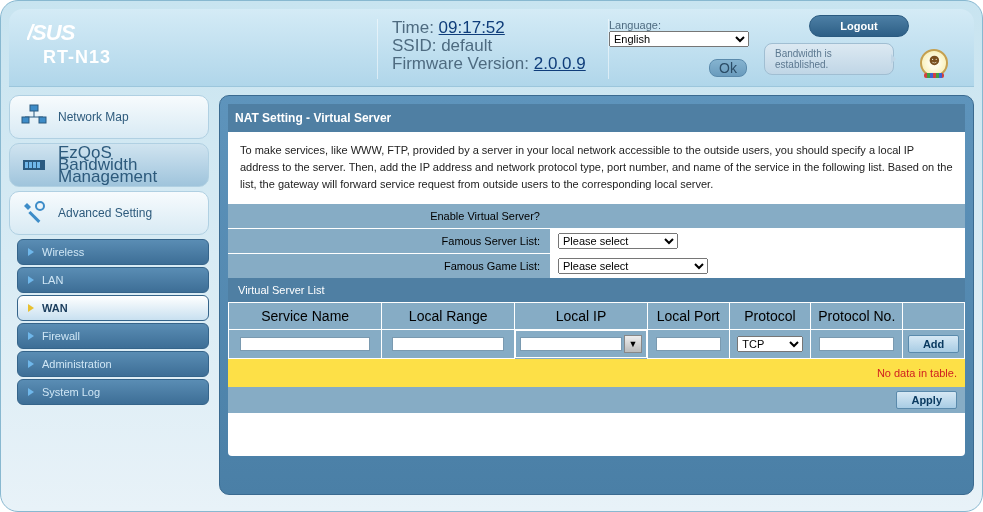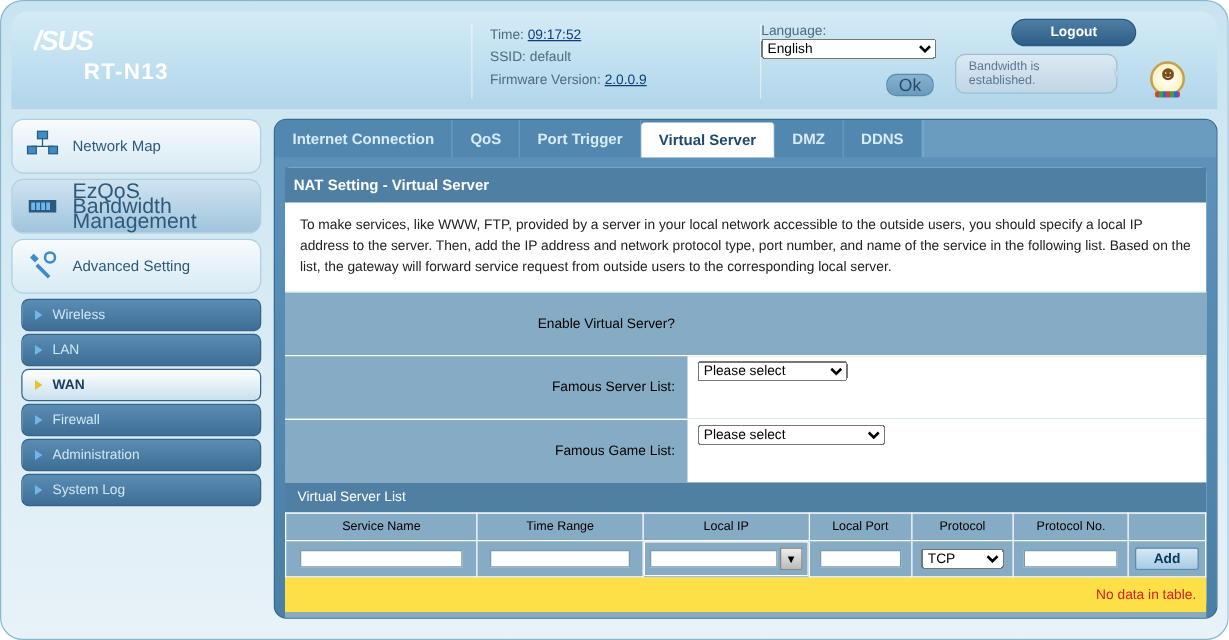--- a/index.html
+++ b/index.html
@@ -22,23 +22,23 @@
     display: flex;
     align-items: flex-start;
     padding: 6px 12px 0 18px;
     border-bottom: 1px solid #9cc6dc;
     position: relative;
   }
   .logo-block { width: 350px; padding-top: 4px; }
   .asus-logo {
     width: 150px;
   }
-  .model { font-size: 18px; font-weight: bold; color: #fff; letter-spacing:1px; margin-top:-2px; margin-left:40px;}
+  .model { font-size: 18px; font-weight: bold; color: #fff; letter-spacing:1px; margin-top:-2px; margin-left:16px;}
   .vbar { width:1px; height:60px; background:rgba(255,255,255,0.5); margin-top:4px;}
-  .sysinfo { width: 230px; padding: 4px 0 0 14px; color:#4e6b80; font-size:11px; line-height:18px;}
+  .sysinfo { width: 230px; padding: 4px 0 0 14px; color:#4e6b80; font-size:17px; line-height:18px;}
   .sysinfo .lbl { color:#4e6b80;}
   .sysinfo .val-link { color:#0f3d7a; text-decoration: underline;}
   .langblock { width:160px; padding-top:4px; color:#4e6b80;}
   .langblock select { width:140px; font-size:11px; }
   .okbtn { margin-top:12px; margin-left:100px; width:38px; height:18px; background:linear-gradient(#85b3d0,#6a9bbd); color:#2b4c66; border:1px solid #5a8aac; border-radius:8px; font-size:14px;}
   .rightcorner { position:absolute; right:20px; top:6px; width:190px;}
   .logout { display:block; margin:0 auto; width:100px; height:22px; border-radius:11px; background:linear-gradient(#4d7fa5,#2d5f86); color:#fff; border:1px solid #2a5a80; font-weight:bold; font-size:11px;}
   .status-bubble { margin-top:6px; background:linear-gradient(#dce9f2,#c0d6e6); border:1px solid #a0bed2; border-radius:8px; padding:4px 10px; font-size:10px; color:#5c7890; position:relative; width:130px; float:left;}
   .status-bubble:after{content:""; position:absolute; right:-8px; top:10px; border:5px solid transparent; border-left-color:#c0d6e6;}
   .globe{position:absolute; right:6px; top:34px; width:28px; height:28px; border-radius:50%; background:radial-gradient(#fffce8 30%,#f5e9a0); border:2px solid #c5a050; }
@@ -71,27 +71,27 @@
   .main { flex:1; background:linear-gradient(#5e94bc,#4a7fa6); border-radius:10px; border:1px solid #3a6a90; padding:0; overflow:hidden;}
   .tabs { display:flex; height:30px; background:#5288b0;}
   .tab { padding:0 14px; display:flex; align-items:center; color:#d8ecf8; font-size:12px; font-weight:bold; border-right:1px solid #6a9cc0; cursor:pointer;}
   .tab.active{ background:#fff; color:#1f4a6e; border-radius:3px 3px 0 0; margin-top:2px; height:28px;}
   .tabafter{flex:1; background:#6a9cc0; border-left:1px solid #7eaed0;}
 
   .inner { margin:8px; background:#fff; border-radius:4px; height:calc(100% - 46px); display:flex; flex-direction:column;}
   .titlebar{ background:#4f7fa3; color:#fff; font-weight:bold; padding:7px; font-size:12px;}
   .desc{ padding:10px 12px; font-size:11px; color:#222; line-height:17px;}
   .formrow{ display:flex; background:#86acc5; border-top:1px solid #fff;}
-  .formrow .lab{ width:322px; text-align:right; padding:19px 10px; color:#000; font-size:11px;}
+  .formrow .lab{ width:322px; text-align:right; padding:6px 10px; color:#000; font-size:11px;}
   .formrow .ctl{ flex:1; background:#fff; padding:4px 8px; font-size:11px;}
   .formrow .ctl select{font-size:11px;}
   .formrow .ctl label{margin-right:12px;}
   .listhdr{background:#4f7fa3; color:#fff; padding:6px 10px; font-size:11px;}
   .tbl{width:100%; border-collapse:collapse; background:#86acc5;}
-  .tbl th{background:#86acc5; color:#000; font-weight:normal; font-size:10px; padding:5px 4px; text-align:center; border:1px solid #fff;}
+  .tbl th{background:#86acc5; color:#000; font-weight:normal; font-size:14px; padding:5px 4px; text-align:center; border:1px solid #fff;}
   .tbl td{background:#86acc5; padding:4px; text-align:center; border:1px solid #fff;}
   .tbl input[type=text]{width:90%; font-size:11px; border:1px solid #7a9ab0;}
   .tbl select{font-size:11px; width:90%;}
   .btn{ background:linear-gradient(#d6e8f4,#a8cce4); border:1px solid #5a8aac; color:#0a3a60; font-weight:bold; padding:2px 14px; font-size:11px; border-radius:2px; cursor:pointer;}
   .nodata{ text-align:right; color:#d02020; padding:8px; font-size:11px; background:#fde047;}
   .applyrow{ background:#86acc5; text-align:right; padding:4px 8px;}
 
   
   svg{display:block;}
 </style>
@@ -193,29 +193,20 @@
         <span class="tri"></span>
         <span>Administration</span>
       </div>
       <div class="subitem">
         <span class="tri"></span>
         <span>System Log</span>
       </div>
     </div>
 
     <div class="main">
-      <div class="tabs">
-        <div class="tab">Internet Connection</div>
-        <div class="tab">QoS</div>
-        <div class="tab">Port Trigger</div>
-        <div class="tab active">Virtual Server</div>
-        <div class="tab">DMZ</div>
-        <div class="tab">DDNS</div>
-        <div class="tabafter"></div>
-      </div>
 
       <div class="inner">
         <div class="titlebar">NAT Setting - Virtual Server</div>
         <div class="desc">To make services, like WWW, FTP, provided by a server in your local network accessible to the outside users, you should specify a local IP address to the server. Then, add the IP address and network protocol type, port number, and name of the service in the following list. Based on the list, the gateway will forward service request from outside users to the corresponding local server.</div>
 
         <div class="formrow">
           <div class="lab">Enable Virtual Server?</div>
         </div>
         <div class="formrow">
           <div class="lab">Famous Server List:</div>
@@ -224,21 +215,21 @@
         <div class="formrow">
           <div class="lab">Famous Game List:</div>
           <div class="ctl"><select style="width:150px"><option>Please select</option></select></div>
         </div>
 
         <div class="listhdr">Virtual Server List</div>
         <table class="tbl">
           <tbody>
               <tr>
             <th style="width:150px">Service Name</th>
-            <th style="width:130px">Time Range</th>
+            <th style="width:130px">Local Range</th>
             <th style="width:130px">Local IP</th>
             <th style="width:80px">Local Port</th>
             <th style="width:80px">Protocol</th>
             <th style="width:90px">Protocol No.</th>
             <th style="width:60px"></th>
           </tr>
           <tr>
             <td><input type="text" style=""></td>
             <td><input type="text" style=""></td>
             <td style="display:flex;gap:2px;align-items:center;">

